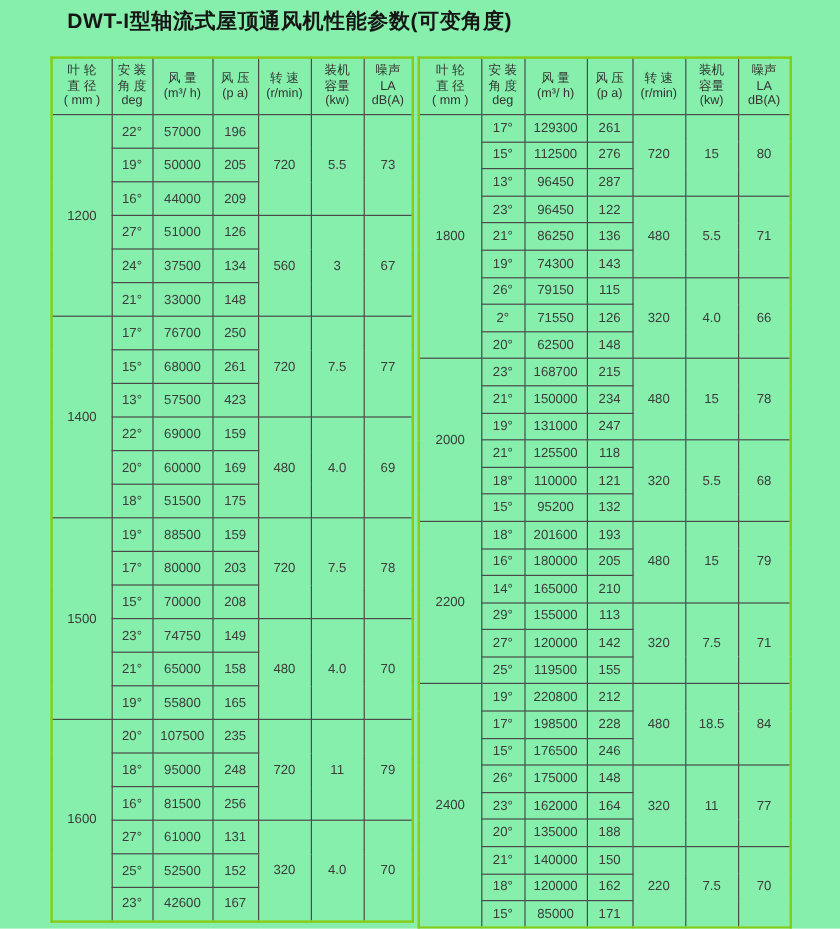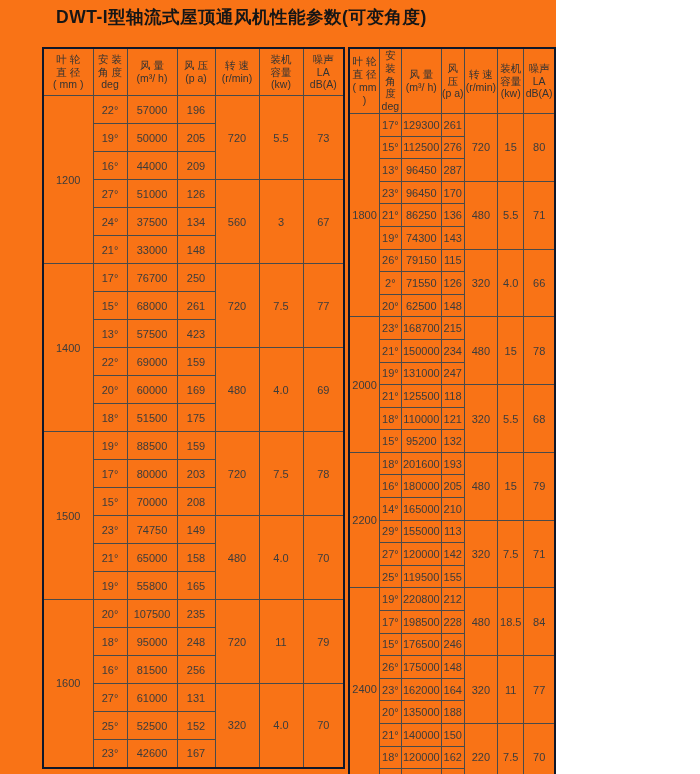--- a/index.html
+++ b/index.html
@@ -3,41 +3,41 @@
 <meta charset="utf-8">
 <style>
   html, body {
     margin: 0;
     padding: 0;
     background: #ffffff;
     font-family: "Liberation Sans", "DejaVu Sans", sans-serif;
   }
   #page {
     position: relative;
-    width: 556px;
+    width: 700px;
     height: 774px;
-    background: #f97316;
+    background: #86efac;
     overflow: hidden;
   }
   .title {
     position: absolute;
     left: 56px;
     top: 5px;
     font-size: 17.5px;
     font-weight: bold;
     color: #161616;
     letter-spacing: 0.5px;
     white-space: nowrap;
   }
   table.spec {
     position: absolute;
     top: 47px;
     border-collapse: collapse;
     table-layout: fixed;
-    border: 2px solid #0f172a;
+    border: 2px solid #84cc16;
   }
   table.spec th, table.spec td {
     border: 1px solid #4a4a4a;
     text-align: center;
     vertical-align: middle;
     padding: 0;
     overflow: hidden;
   }
   table.spec th {
     font-size: 10.5px;
@@ -323,21 +323,21 @@
             <td>276</td>
           </tr>
           <tr>
             <td>13°</td>
             <td>96450</td>
             <td>287</td>
           </tr>
           <tr>
             <td>23°</td>
             <td>96450</td>
-            <td>170</td>
+            <td>122</td>
             <td rowspan="3">480</td>
             <td rowspan="3">5.5</td>
             <td rowspan="3">71</td>
           </tr>
           <tr>
             <td>21°</td>
             <td>86250</td>
             <td>136</td>
           </tr>
           <tr>

